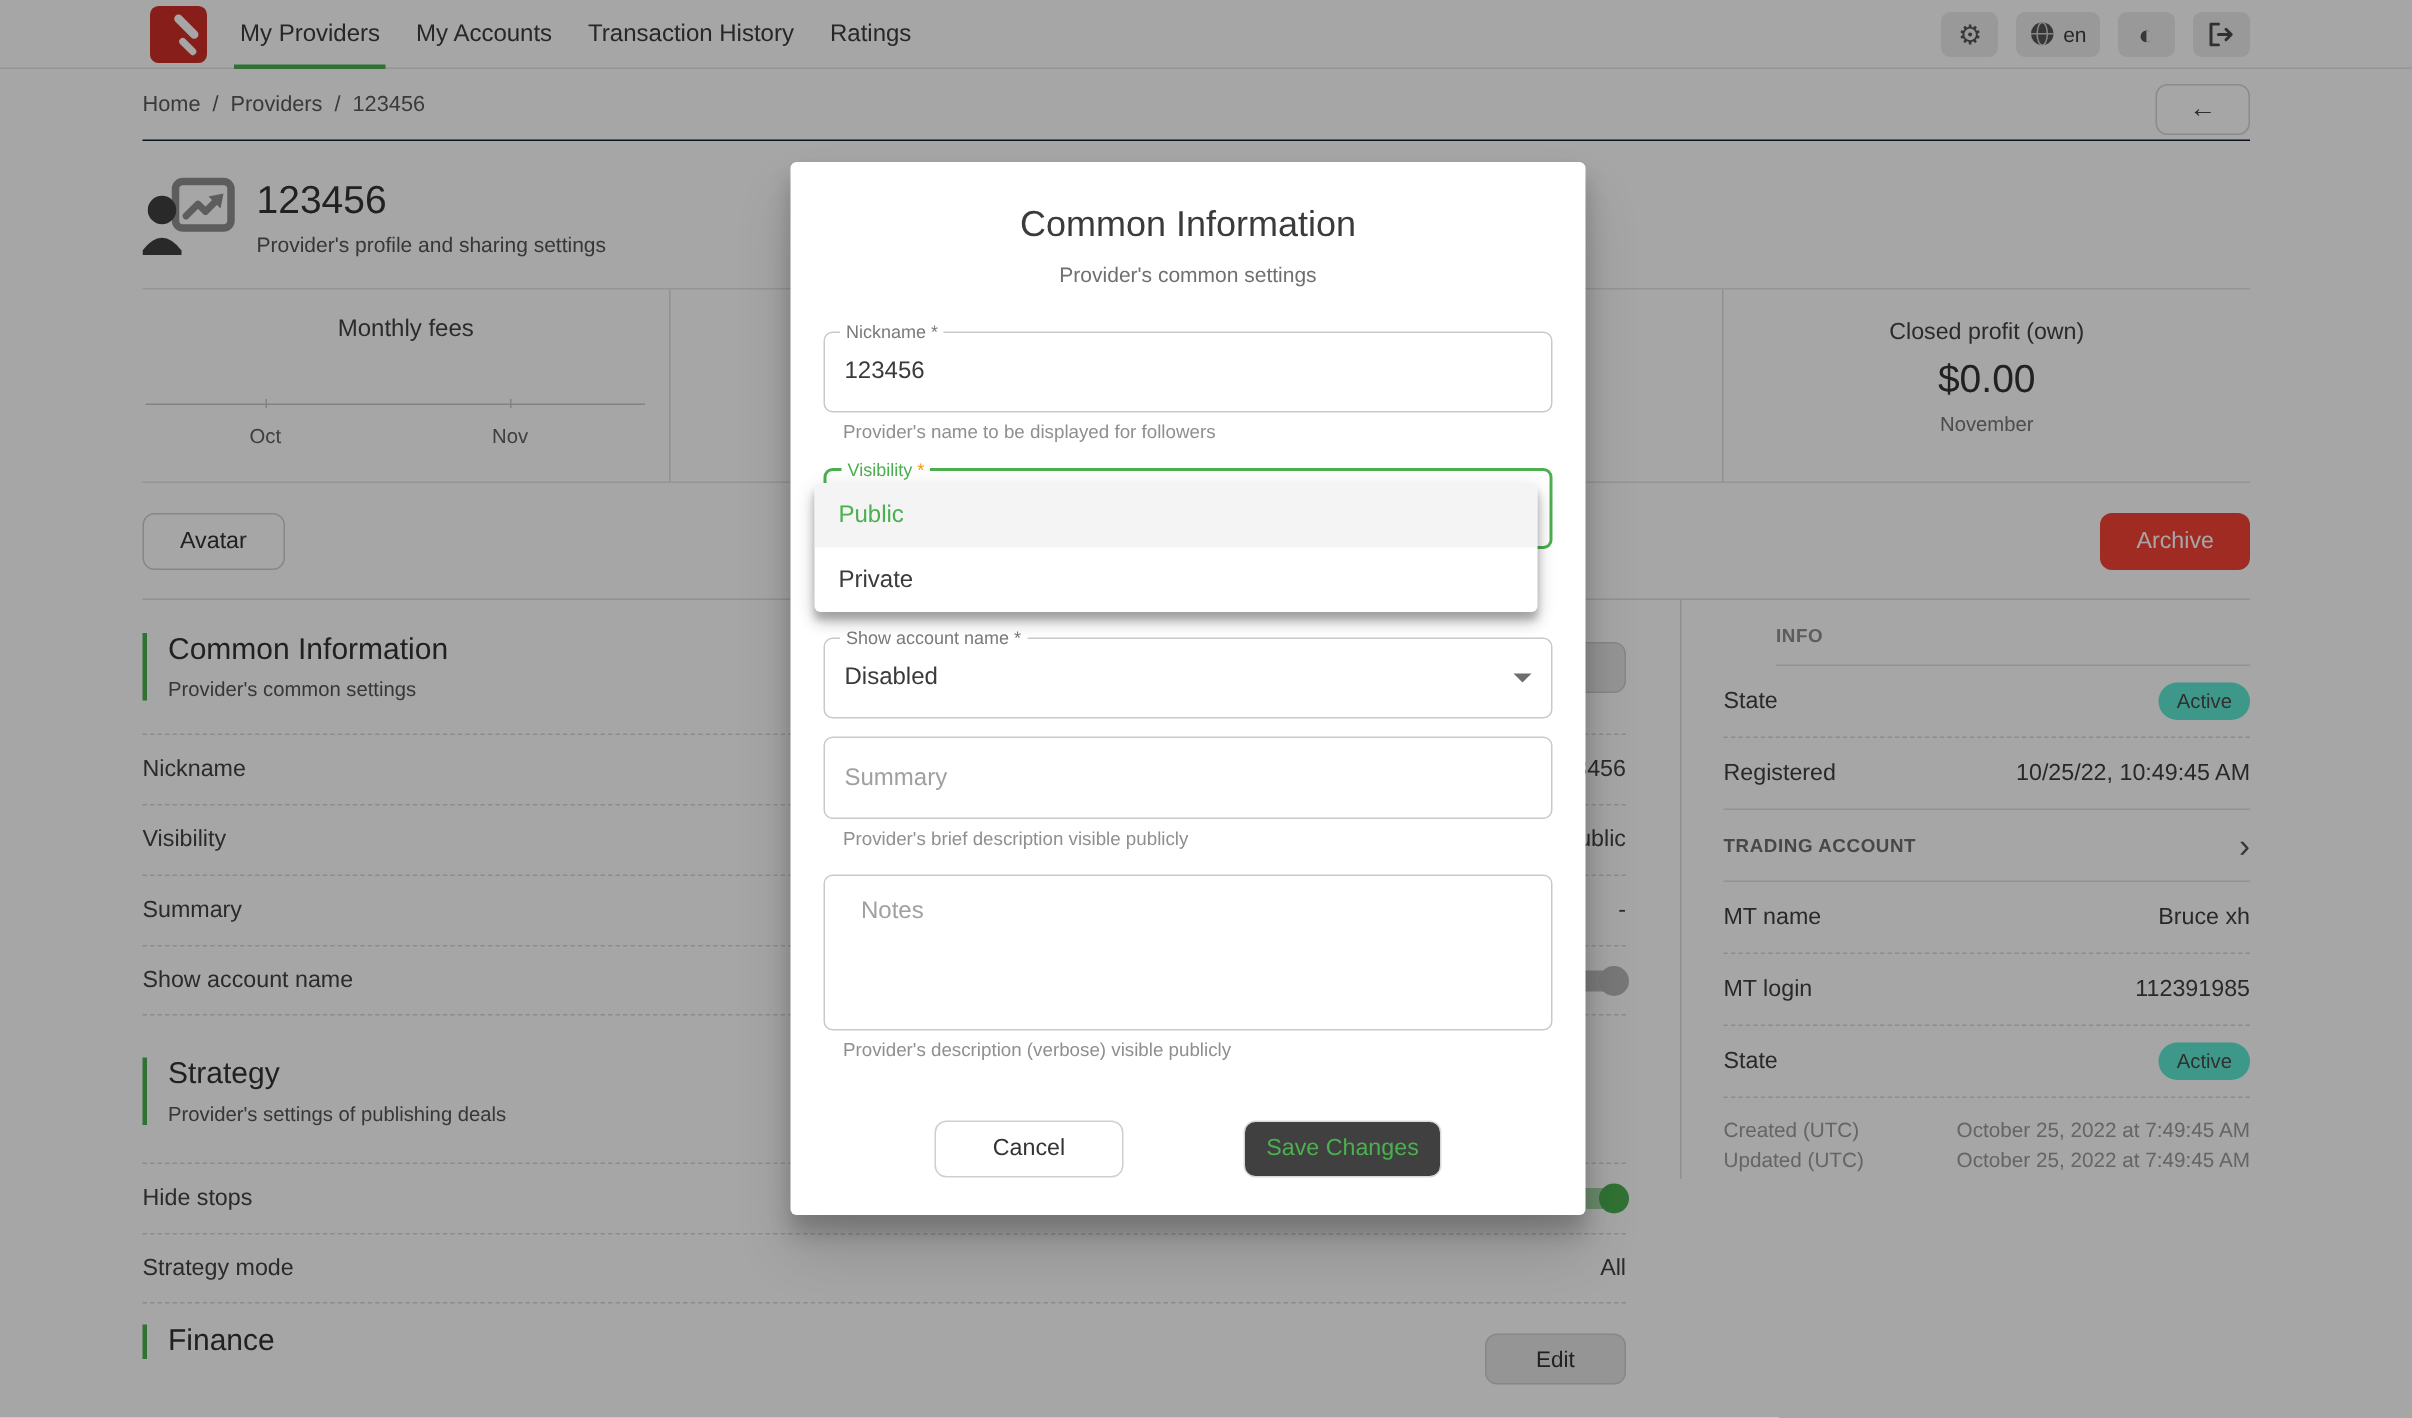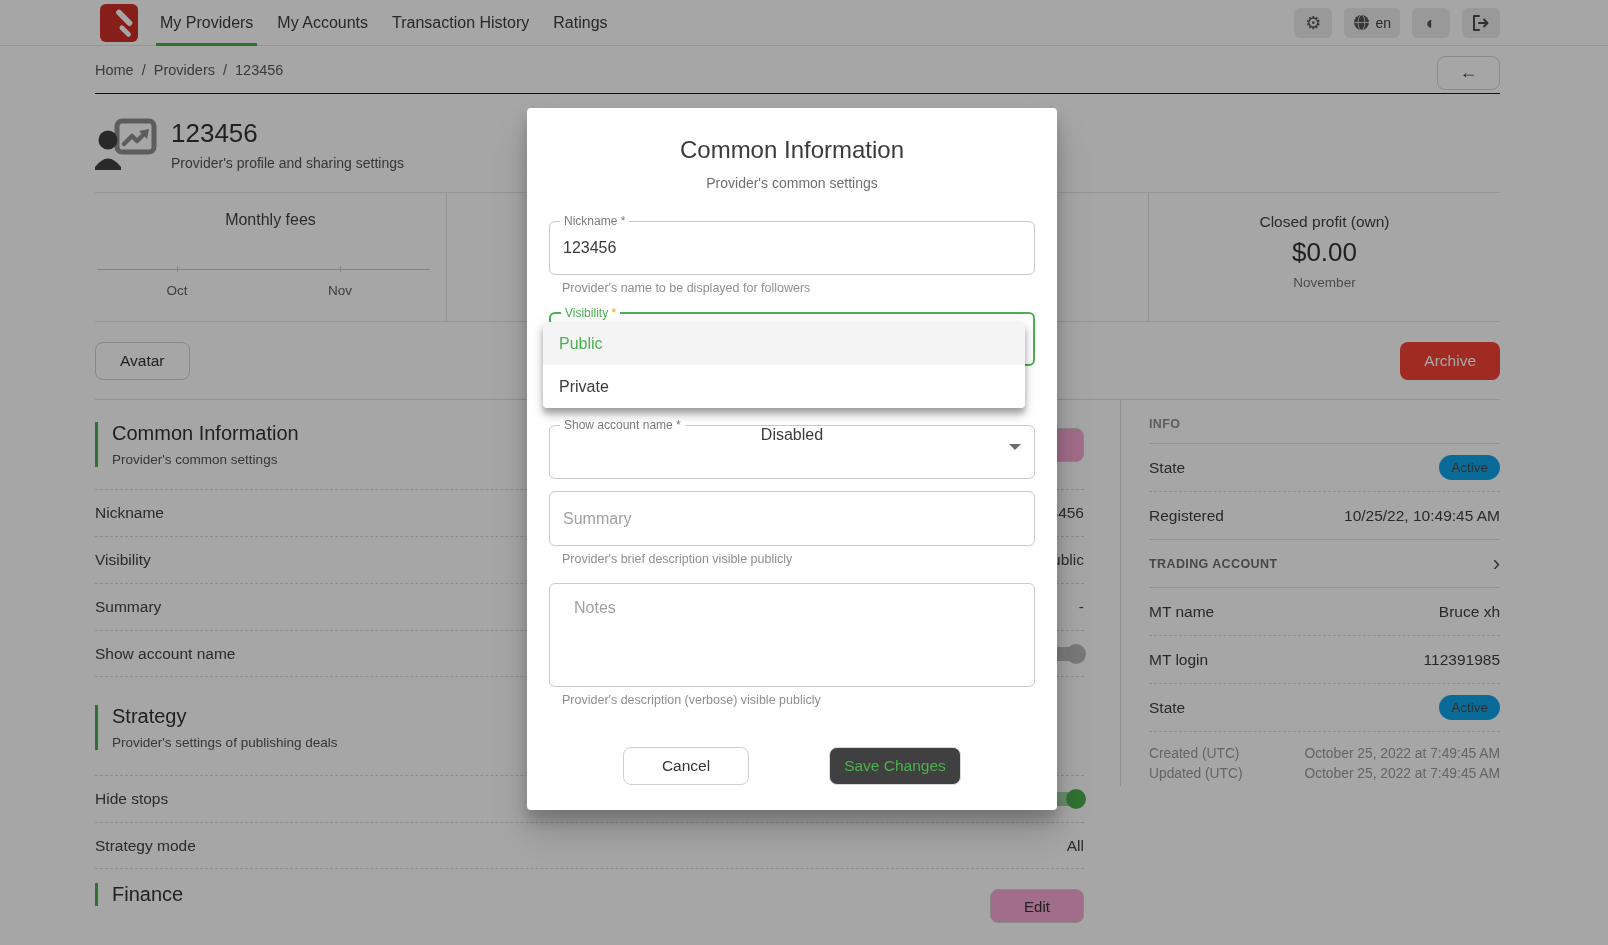--- a/index.html
+++ b/index.html
@@ -47,43 +47,43 @@
   .btn-outline { height:38px; padding:0 24px; border:1px solid #d0d0d0; border-radius:8px; background:#fff; font-size:15.5px; color:#333; cursor:pointer; }
   .btn-danger { height:38px; padding:0 24px; border:none; border-radius:8px; background:#f44336; font-size:15.5px; color:#fff; cursor:pointer; }
 
   
   .main { display:flex; align-items:flex-start; }
   .left-col { flex:1; padding-right:36px; }
   .section-header { display:flex; justify-content:space-between; align-items:flex-start; margin-top:22px; }
   .section-title-wrap { border-left:3px solid #4caf50; padding-left:14px; }
   .section-title { font-size:20px; color:#333; }
   .section-subtitle { font-size:13.5px; color:#555; margin-top:7px; }
-  .btn-edit { height:34px; width:94px; border:1px solid #d0d0d0; border-radius:8px; background:#f9a8d4; font-size:15px; color:#333; cursor:pointer; margin-top:6px; }
+  .btn-edit { height:34px; width:94px; border:1px solid #d0d0d0; border-radius:8px; background:#e5e5e5; font-size:15px; color:#333; cursor:pointer; margin-top:6px; }
   .rows { margin-top:22px; }
   .prop-row { height:47px; display:flex; align-items:center; justify-content:space-between; border-top:1px dashed #d8d8d8; }
   .prop-row:last-child { border-bottom:1px dashed #d8d8d8; }
   .prop-label { font-size:15.5px; color:#424242; }
   .prop-value { font-size:15.5px; color:#424242; }
 
   .switch { width:34px; height:14px; border-radius:7px; position:relative; cursor:pointer; }
   .switch .knob { width:20px; height:20px; border-radius:50%; position:absolute; top:-3px; right:-2px; }
   .switch.on  { background:rgba(76,175,80,.5); }
   .switch.on .knob { background:#4caf50; }
   .switch.off { background:rgba(0,0,0,.25); }
   .switch.off .knob { background:#b9b9b9; }
 
   
   .sidebar { width:380px; border-left:1px solid #dedede; padding-left:28px; }
-  .sb-head { padding:17px 0 12px 0; font-size:12.5px; letter-spacing:.4px; color:#8f8f8f; font-weight:bold; border-bottom:1px solid #e2e2e2; }
+  .sb-head { padding:17px 0 12px 0; font-size:12.5px; letter-spacing:.4px; color:#8f8f8f; font-weight:bold; border-bottom:1px solid #e2e2e2;margin-left:35px; }
   .sb-row { height:48px; display:flex; align-items:center; justify-content:space-between; font-size:15.5px; color:#3f3f3f; }
   .sb-row.dashed { border-bottom:1px dashed #d9d9d9; }
   .sb-row.solid { border-bottom:1px solid #e2e2e2; }
   .sb-section { font-size:12.5px; letter-spacing:.4px; color:#6f6f6f; font-weight:bold; }
   .chev { font-size:22px; color:#555; line-height:1; cursor:pointer; }
-  .badge { background:#0ea5e9; color:#4a4a4a; font-size:13.5px; border-radius:14px; padding:5px 12px; }
+  .badge { background:#5eead4; color:#4a4a4a; font-size:13.5px; border-radius:14px; padding:5px 12px; }
   .sb-meta { padding-top:14px; }
   .sb-meta-row { height:20px; display:flex; justify-content:space-between; font-size:13.8px; color:#9b9b9b; }
 
   
   .backdrop { position:absolute; inset:0; background:rgba(0,0,0,.35); z-index:10; }
   .modal { position:absolute; left:527px; top:108px; width:530px; background:#fff; border-radius:4px; z-index:20;
            box-shadow:0 11px 15px rgba(0,0,0,.2), 0 24px 38px rgba(0,0,0,.14); padding:0 22px 25px 22px; }
   .modal-title { margin-top:28px; text-align:center; font-size:24px; color:#3b3b3b; }
   .modal-subtitle { margin-top:11px; text-align:center; font-size:14px; color:#6f6f6f; }
 
@@ -93,21 +93,21 @@
   .field .fplaceholder { font-size:16px; color:#a0a0a0; }
   .field.focused { border:2px solid #4caf50; }
   .field.focused .flabel { color:#4caf50; }
   .flabel .req { color:#ff9800; }
   .helper { margin:6px 0 0 13px; font-size:12.5px; color:#8f8f8f; }
   .caret-down { width:0; height:0; border-left:6px solid transparent; border-right:6px solid transparent; border-top:6px solid #6e6e6e; margin-left:auto; }
   .textarea-field { align-items:flex-start; padding-top:15px; height:104px; }
 
   .f-nickname { margin-top:30px; }
   .f-visibility { margin-top:17px; }
-  .f-show { margin-top:59px;flex-direction:column; }
+  .f-show { margin-top:59px; }
   .f-summary { margin-top:12px; height:55px; }
   .f-notes { margin-top:17px;padding-left:24px; }
 
   .menu { position:absolute; left:16px; top:214px; width:482px; background:#fff; border-radius:4px; z-index:30;
           box-shadow:0 5px 5px rgba(0,0,0,.2), 0 8px 10px rgba(0,0,0,.14), 0 3px 14px rgba(0,0,0,.12); overflow:hidden; }
   .menu-item { height:43px; display:flex; align-items:center; padding:0 16px; font-size:16px; color:#3c3c3c; cursor:pointer; }
   .menu-item.selected { background:#f4f4f4; color:#4caf50; }
 
   .modal-buttons { margin-top:40px; display:flex; justify-content:center; gap:80px; }
   .btn-cancel { width:126px; height:38px; border:1px solid #cfcfcf; border-radius:8px; background:#fff; font-size:15.5px; color:#333; cursor:pointer; }

